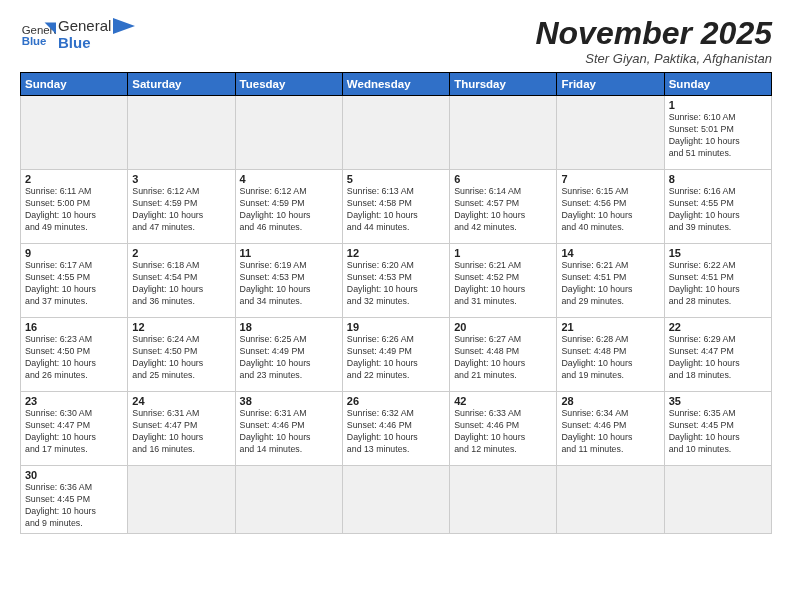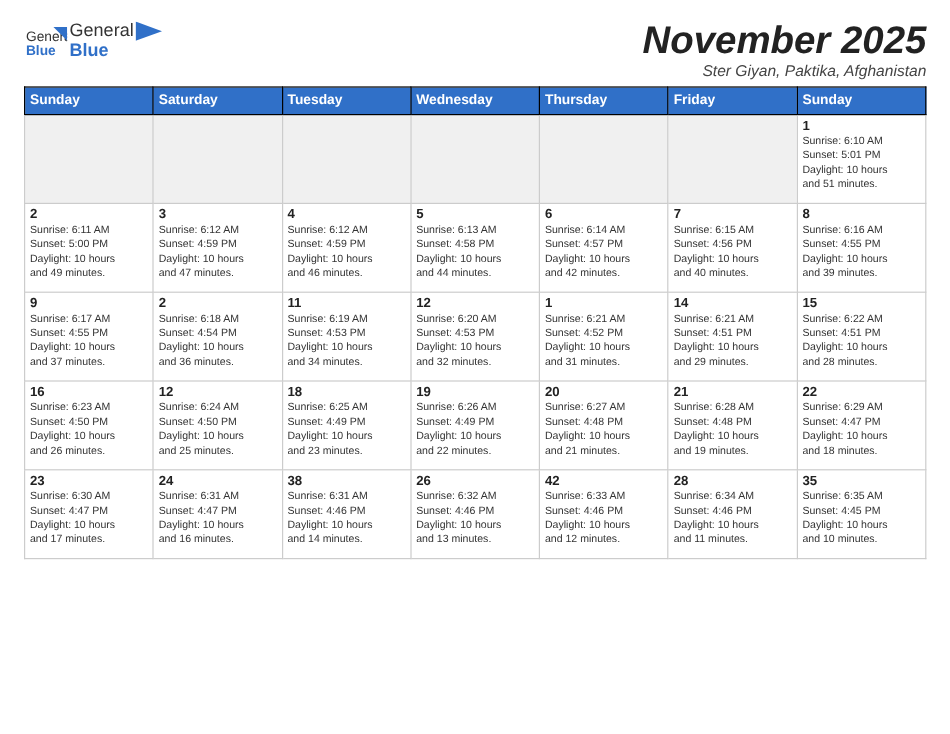--- a/index.html
+++ b/index.html
@@ -257,15 +257,27 @@
         <td>
           <span class="day-num">28</span>
           <div class="day-info">Sunrise: 6:34 AM<br>Sunset: 4:46 PM<br>Daylight: 10 hours<br>and 11 minutes.</div>
         </td>
         <td>
           <span class="day-num">35</span>
           <div class="day-info">Sunrise: 6:35 AM<br>Sunset: 4:45 PM<br>Daylight: 10 hours<br>and 10 minutes.</div>
         </td>
       </tr>
 
+      <tr class="last-row">
+        <td>
+          <span class="day-num">30</span>
+          <div class="day-info">Sunrise: 6:36 AM<br>Sunset: 4:45 PM<br>Daylight: 10 hours<br>and 9 minutes.</div>
+        </td>
+        <td class="empty"></td>
+        <td class="empty"></td>
+        <td class="empty"></td>
+        <td class="empty"></td>
+        <td class="empty"></td>
+        <td class="empty"></td>
+      </tr>
     </tbody>
   </table>
 </div>
 
 </body></html>

